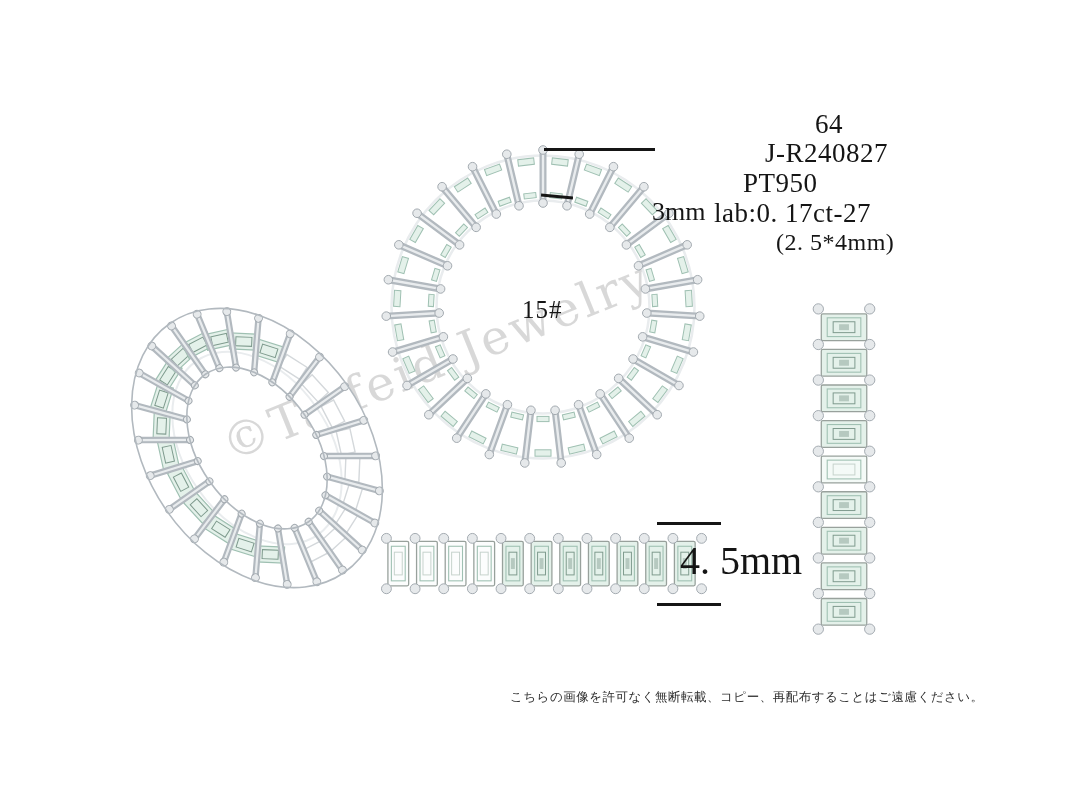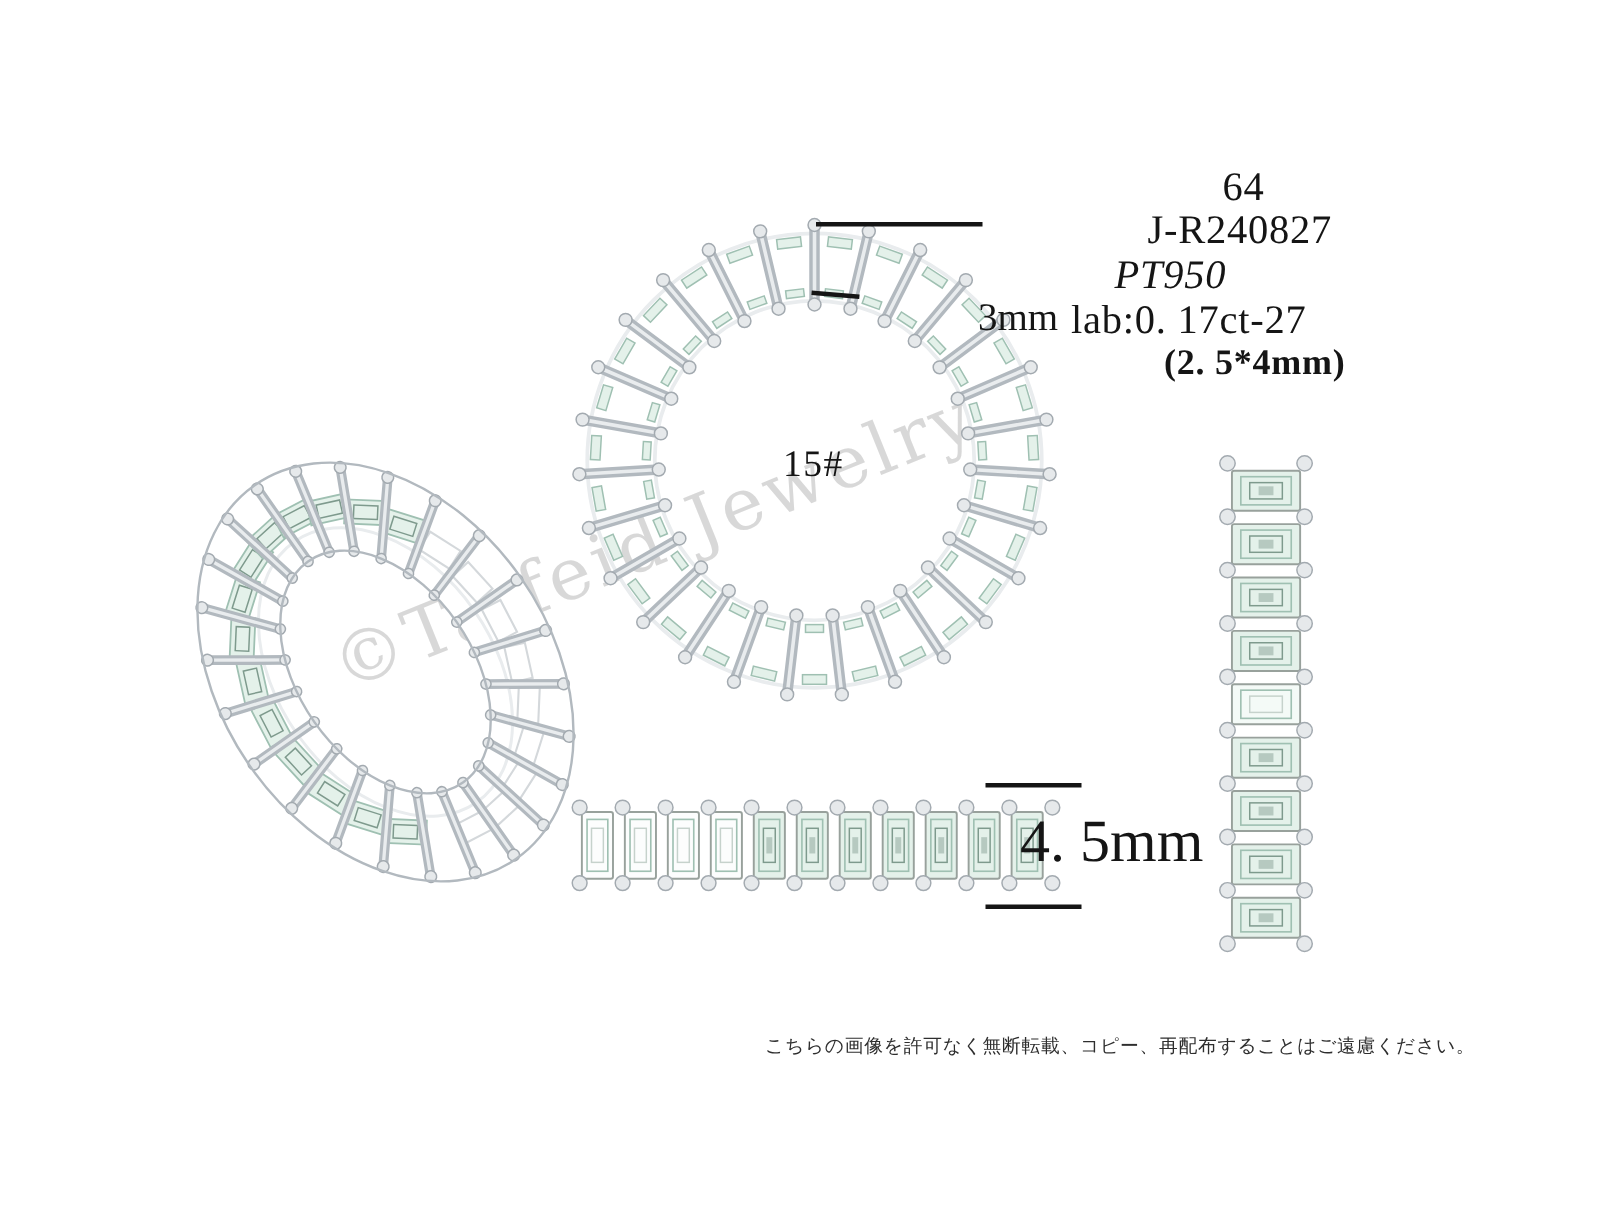--- a/index.html
+++ b/index.html
@@ -8,23 +8,23 @@
   .abs{position:absolute;}
   svg.view{position:absolute;overflow:visible;}
   .dim-line{position:absolute;background:var(--dim-color,#151515);height:3px;}
   .lbl{position:absolute;white-space:nowrap;line-height:1.05;color:var(--text-color,#151515);}
   #dim3-label{left:652px;top:161px;font-size:26px;margin-top:37px;}
   #size-mark{left:522px;top:297px;font-size:25px;letter-spacing:1px;}
   #dim45-label{left:680px;top:540px;font-size:40px;}
   .spec{font-size:27px;letter-spacing:0.5px;}
   #spec-size{left:815px;top:110px;}
   #spec-model{left:749px;top:139px;margin-left:16px;}
-  #spec-metal{left:743px;top:169px;font-style:italic;}
+  #spec-metal{left:743px;top:169px;}
   #spec-stone{left:714px;top:199px;}
-  #spec-dims{left:776px;top:230px;font-size:24px;font-weight:bold;}
+  #spec-dims{left:776px;top:230px;font-size:24px;}
   #watermark{left:208px;top:334px;width:444px;height:58px;line-height:58px;text-align:center;
              font-family:"DejaVu Serif","Liberation Serif",serif;font-size:48px;letter-spacing:3px;
              color:var(--wm-color,#ababab);opacity:.45;transform:rotate(-22deg);transform-origin:50% 50%;
              white-space:nowrap;}
   #footer{left:510px;top:679px;font-size:12.5px;letter-spacing:.5px;color:#2e2e2e;
           font-family:"DejaVu Sans","Liberation Sans",sans-serif;white-space:nowrap;margin-top:11px;}
   #dim3-line-inner{transform:rotate(5deg);}
 </style>
 </head>
 <body>

